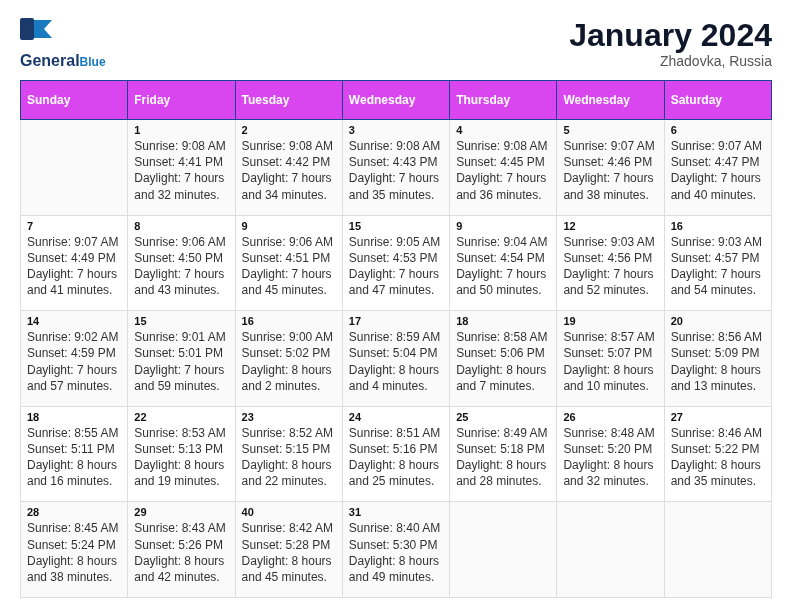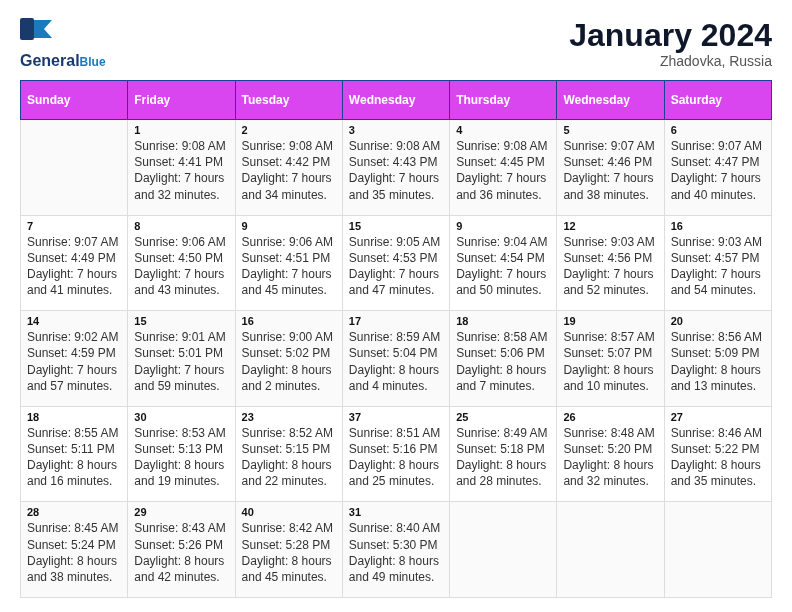--- a/index.html
+++ b/index.html
@@ -215,29 +215,29 @@
             <span class="day-number">20</span>
             <div class="cell-text">Sunrise: 8:56 AM<br>Sunset: 5:09 PM<br>Daylight: 8 hours and 13 minutes.</div>
           </td>
         </tr>
         <tr class="week-row">
           <td>
             <span class="day-number">18</span>
             <div class="cell-text">Sunrise: 8:55 AM<br>Sunset: 5:11 PM<br>Daylight: 8 hours and 16 minutes.</div>
           </td>
           <td>
-            <span class="day-number">30</span>
+            <span class="day-number">22</span>
             <div class="cell-text">Sunrise: 8:53 AM<br>Sunset: 5:13 PM<br>Daylight: 8 hours and 19 minutes.</div>
           </td>
           <td>
             <span class="day-number">23</span>
             <div class="cell-text">Sunrise: 8:52 AM<br>Sunset: 5:15 PM<br>Daylight: 8 hours and 22 minutes.</div>
           </td>
           <td>
-            <span class="day-number">37</span>
+            <span class="day-number">24</span>
             <div class="cell-text">Sunrise: 8:51 AM<br>Sunset: 5:16 PM<br>Daylight: 8 hours and 25 minutes.</div>
           </td>
           <td>
             <span class="day-number">25</span>
             <div class="cell-text">Sunrise: 8:49 AM<br>Sunset: 5:18 PM<br>Daylight: 8 hours and 28 minutes.</div>
           </td>
           <td>
             <span class="day-number">26</span>
             <div class="cell-text">Sunrise: 8:48 AM<br>Sunset: 5:20 PM<br>Daylight: 8 hours and 32 minutes.</div>
           </td>

